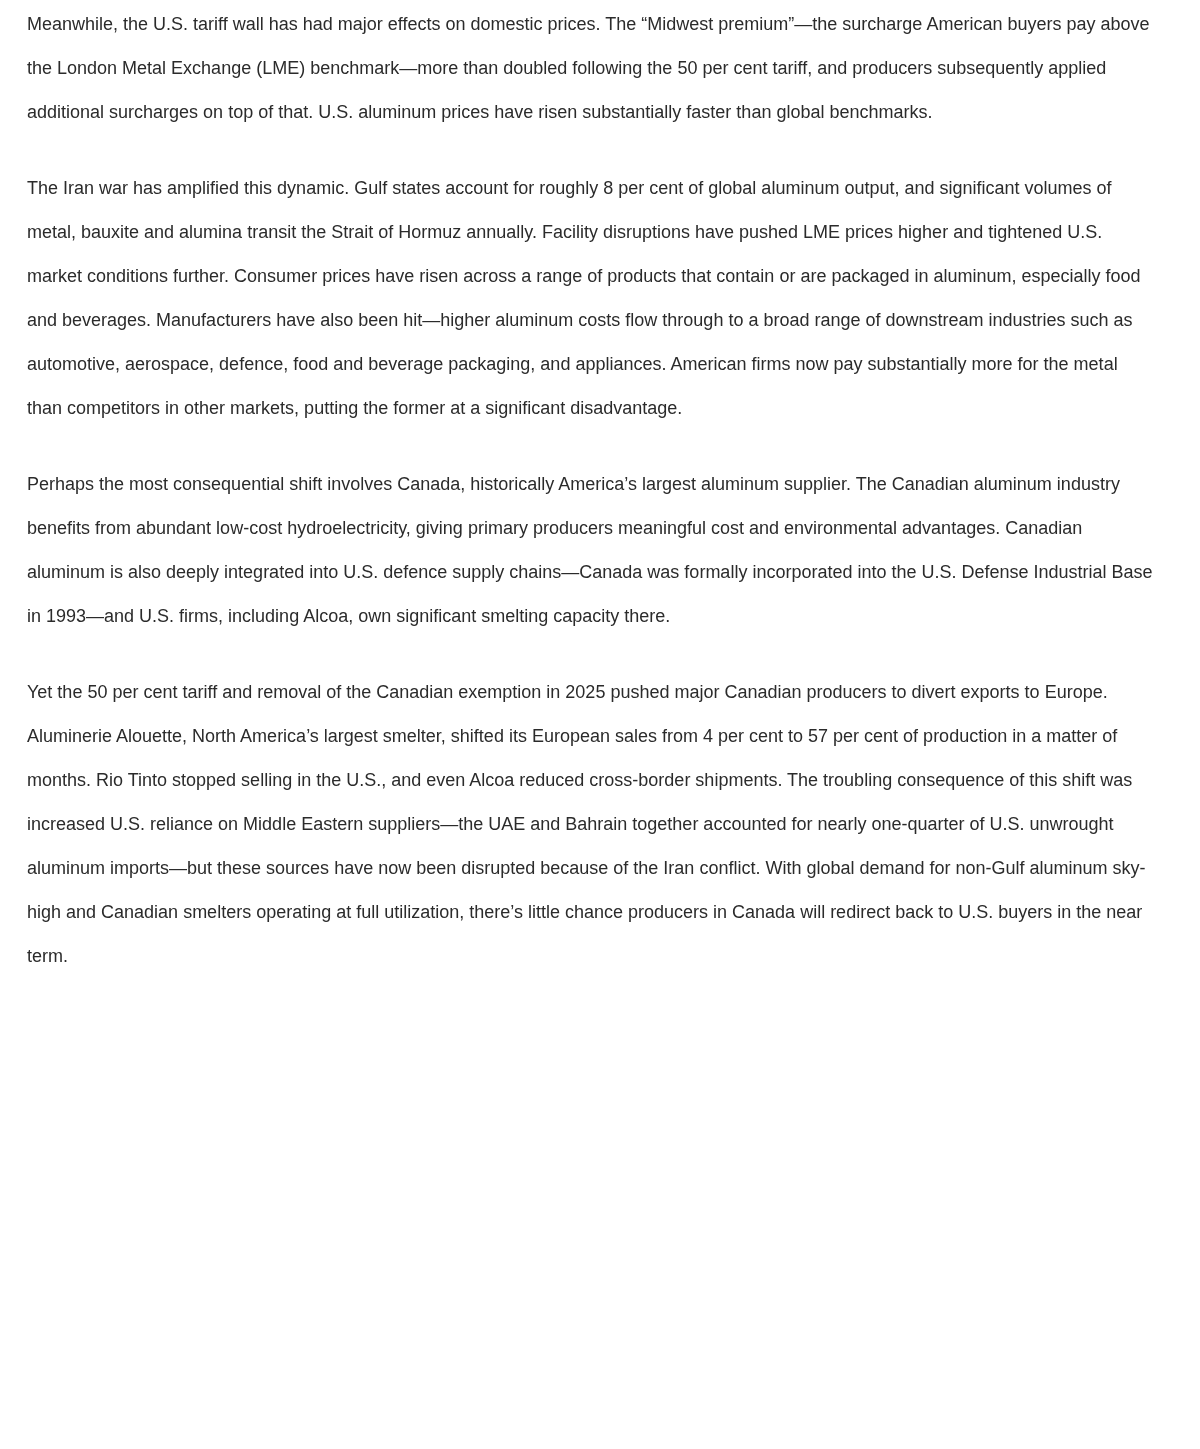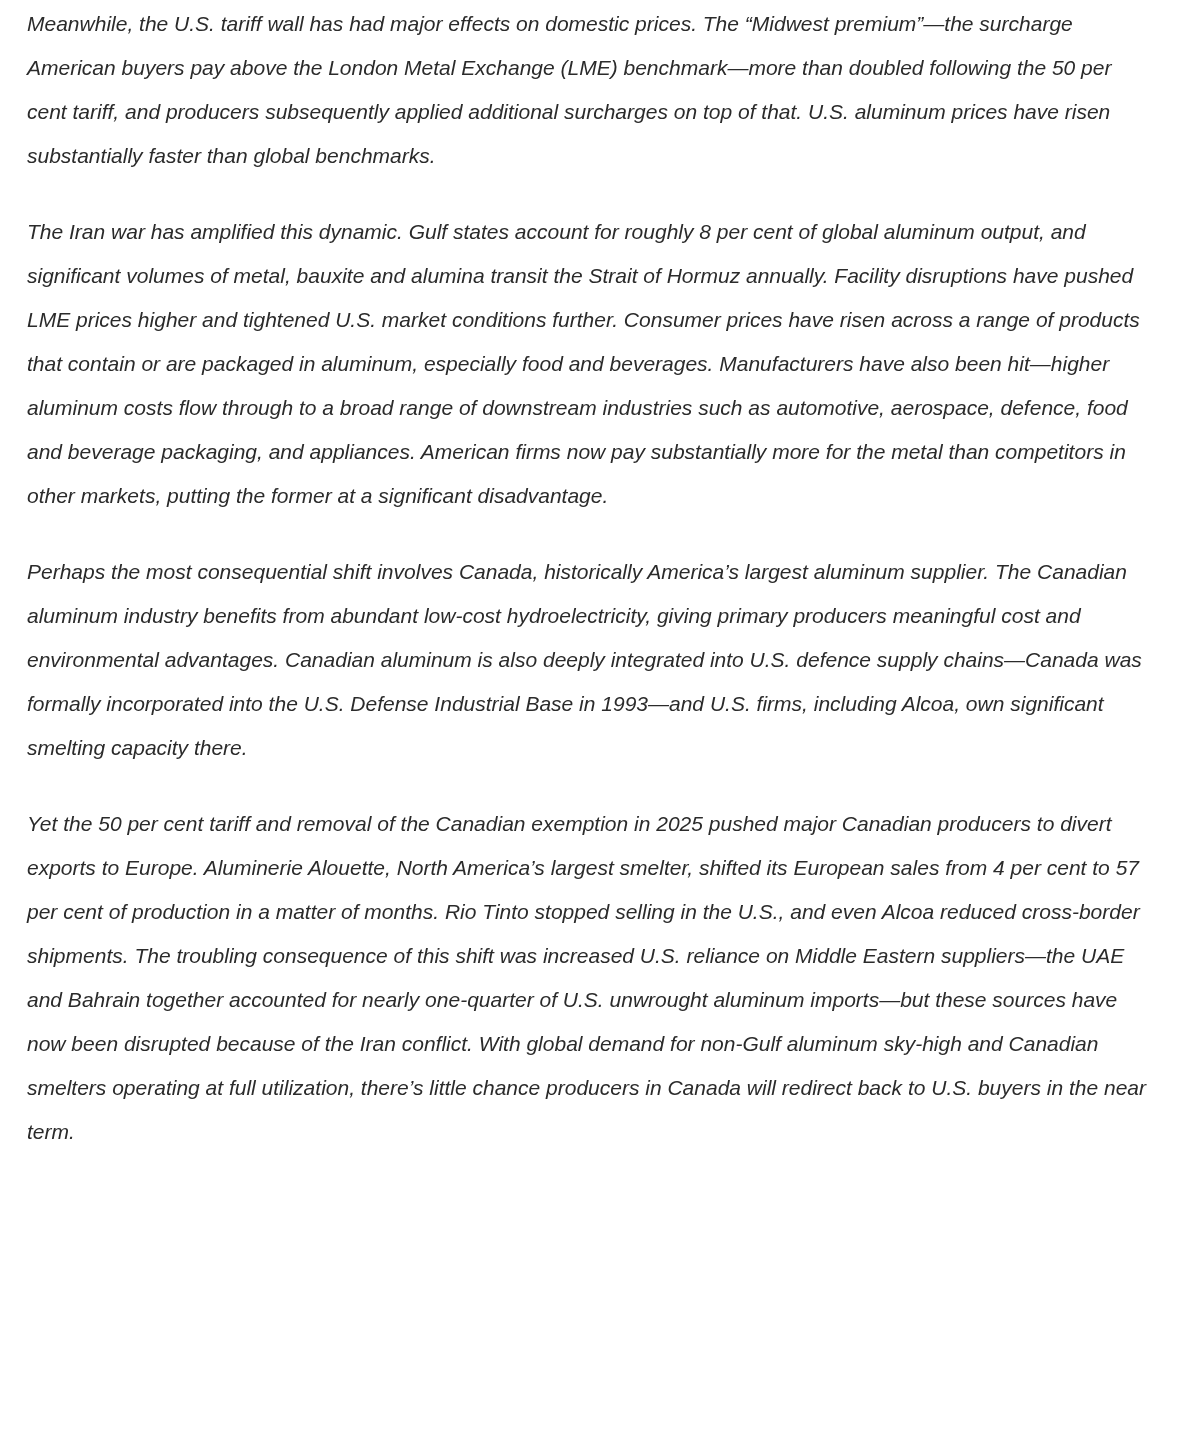--- a/index.html
+++ b/index.html
@@ -12,27 +12,26 @@
     height: 1449px;
     background: #ffffff;
     box-sizing: border-box;
     overflow: hidden;
   }
   .article-body {
     box-sizing: border-box;
     width: 1180px;
     padding: 2px 26px 0 27px;
     font-family: "Liberation Sans", "DejaVu Sans", sans-serif;
-    font-size: 21px;
+    font-size: 18px;
     line-height: 44px;
     font-weight: 400;
     color: #2b2b2b;
     letter-spacing: 0px;
     text-align: left;
-    font-style: italic;
   }
   .article-body p {
     margin: 0 0 32px 0;
     padding: 0;
   }
   .article-body p:last-child {
     margin-bottom: 0;
   }
 </style>
 </head>

